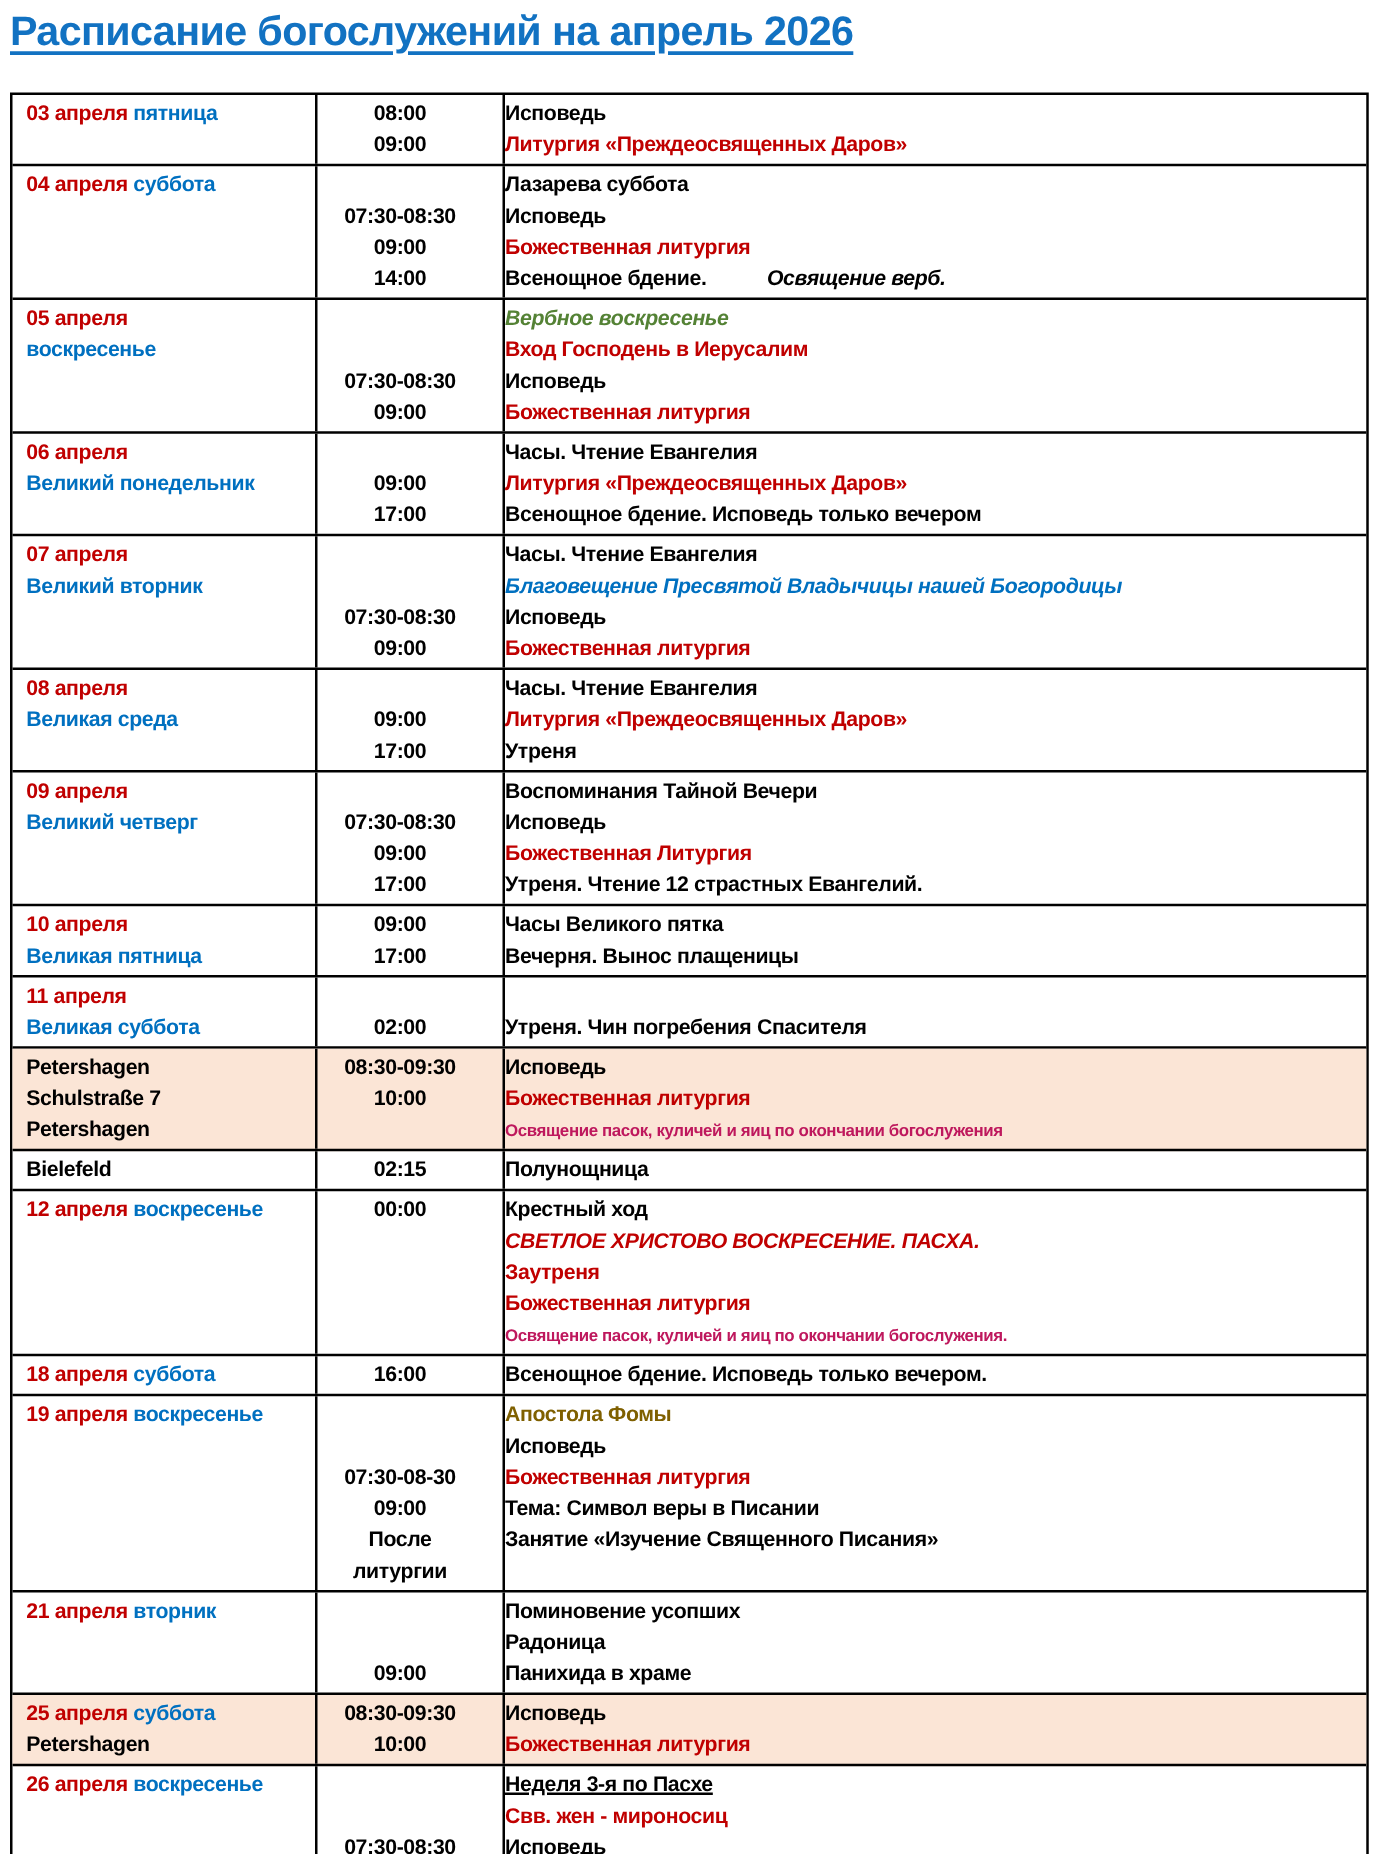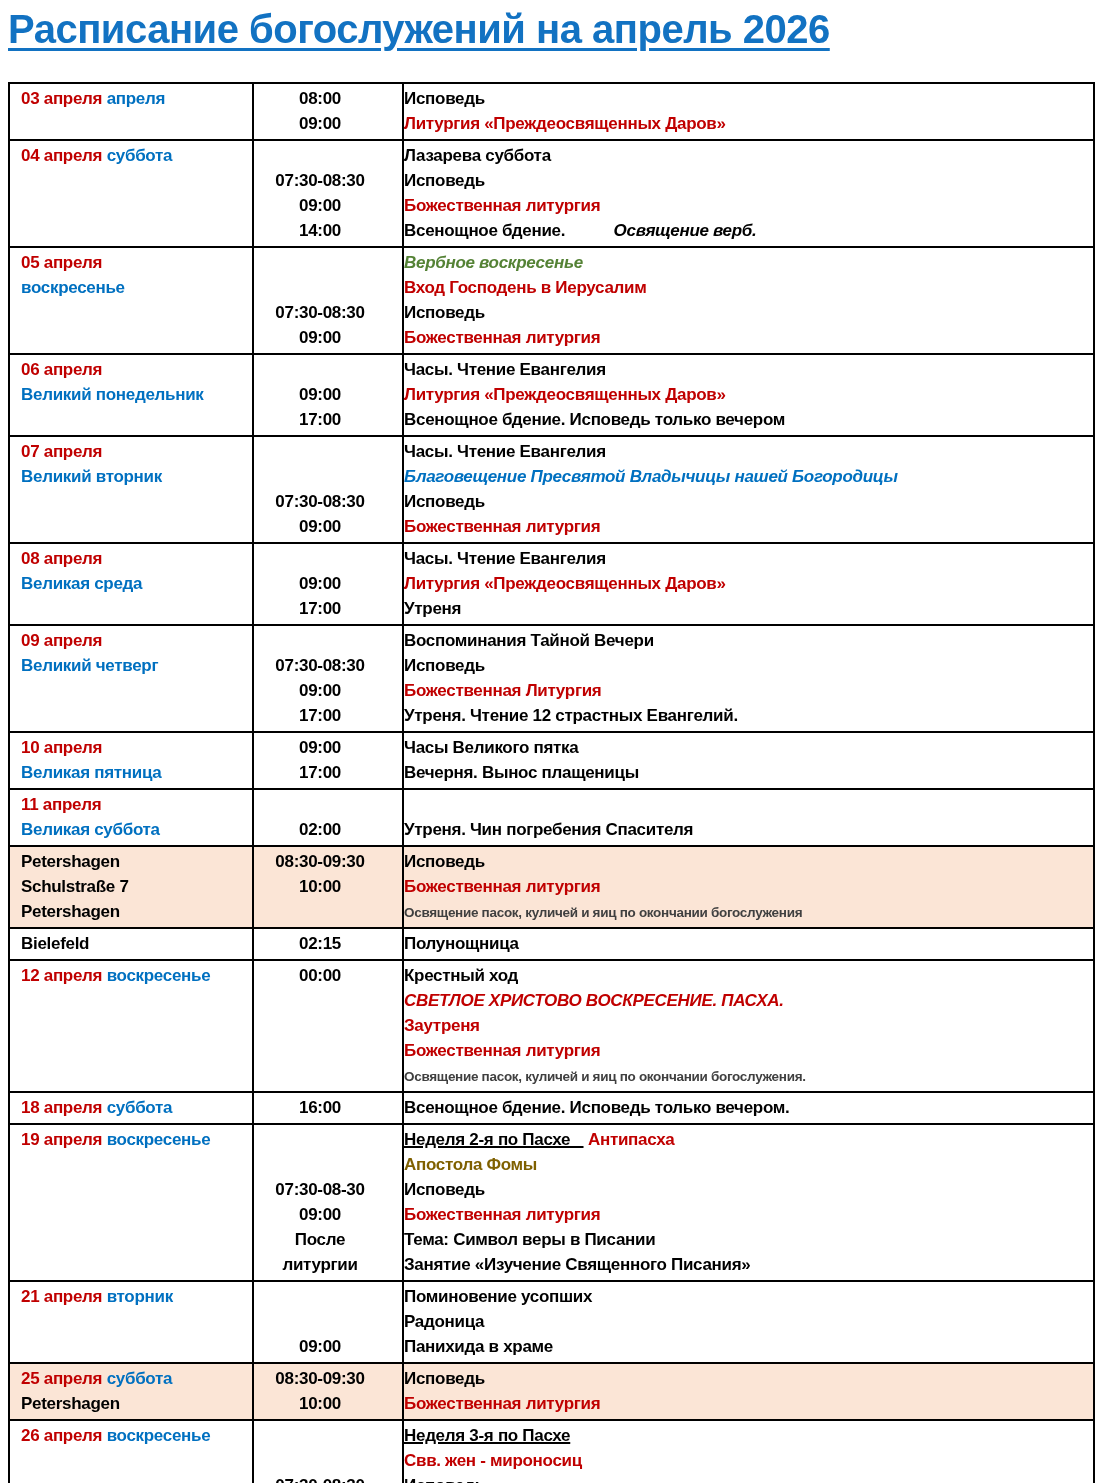--- a/index.html
+++ b/index.html
@@ -1,20 +1,20 @@
 <!DOCTYPE html>
 <html style="--accent_blue: #1272C2; --date_red: #C00000; --weekday_blue: #0070C0; --feast_green: #548235; --feast_olive: #7F6000; --highlight_bg: #FBE5D6; --border: #000000;"><head>
 <meta charset="utf-8">
 <style>
   html,body{margin:0;padding:0;background:#fff;}
   body{width:1102px;font-family:"Liberation Sans","DejaVu Sans",sans-serif;font-weight:bold;color:#000;}
   .page{padding:6px 0 4px 8px;}
   h1.title{
     margin:0 0 30px 0;
-    font-size:40px;line-height:1.15;letter-spacing:-0.5px;
+    font-size:33px;line-height:1.15;letter-spacing:-0.5px;
     color:var(--accent_blue);
     text-decoration:underline;
     text-decoration-thickness:3px;
     text-underline-offset:5px;
     display:inline-block;
   }
   .table{width:1087px;border:2px solid var(--border);box-sizing:border-box;}
   .row{display:grid;grid-template-columns:244px 150px 1fr;border-bottom:2px solid var(--border);}
   .row:last-child{border-bottom:none;}
   .row.hl{background:var(--highlight_bg);}
@@ -25,31 +25,31 @@
   .line{height:25px;line-height:25px;font-size:17px;white-space:nowrap;letter-spacing:-0.3px;}
   .s-black{color:#000;}
   .s-red{color:var(--date_red);}
   .s-blue{color:var(--weekday_blue);}
   .s-green-i{color:var(--feast_green);font-style:italic;}
   .s-blue-i{color:var(--weekday_blue);font-style:italic;}
   .s-red-i{color:var(--date_red);font-style:italic;}
   .s-olive{color:var(--feast_olive);text-align:center;}
   .s-black-i{color:#000;font-style:italic;margin-left:44px;}
   .s-black-u{color:#000;text-decoration:underline;text-decoration-thickness:2px;}
-  .s-small{color:#404040;font-size:13.5px;}
+  .s-small{color:#be185d;font-size:13.5px;}
 </style>
 </head>
 <body>
 
 <div class="page">
   <h1 class="title">Расписание богослужений на апрель 2026</h1>
   <div class="table">
       <div class="row">
         <div class="cell date">
-          <div class="line"><span class="s-red">03 апреля </span><span class="s-blue">апреля</span></div>
+          <div class="line"><span class="s-red">03 апреля </span><span class="s-blue">пятница</span></div>
           <div class="line"></div>
         </div>
         <div class="cell time">
           <div class="line">08:00</div>
           <div class="line">09:00</div>
         </div>
         <div class="cell service">
           <div class="line"><span class="s-black">Исповедь</span></div>
           <div class="line"><span class="s-red">Литургия «Преждеосвященных Даров»</span></div>
         </div>
@@ -269,21 +269,20 @@
         </div>
         <div class="cell time">
           <div class="line"></div>
           <div class="line"></div>
           <div class="line">07:30-08-30</div>
           <div class="line">09:00</div>
           <div class="line">После</div>
           <div class="line">литургии</div>
         </div>
         <div class="cell service">
-          <div class="line"><span class="s-black-u">Неделя 2-я по Пасхе&nbsp;&nbsp;&nbsp;</span><span class="s-black">&nbsp;</span><span class="s-red">Антипасха</span></div>
           <div class="line"><span class="s-olive">Апостола Фомы</span></div>
           <div class="line"><span class="s-black">Исповедь</span></div>
           <div class="line"><span class="s-red">Божественная литургия</span></div>
           <div class="line"><span class="s-black">Тема: Символ веры в Писании</span></div>
           <div class="line"><span class="s-black">Занятие «Изучение Священного Писания»</span></div>
         </div>
       </div>
       <div class="row">
         <div class="cell date">
           <div class="line"><span class="s-red">21 апреля </span><span class="s-blue">вторник</span></div>

